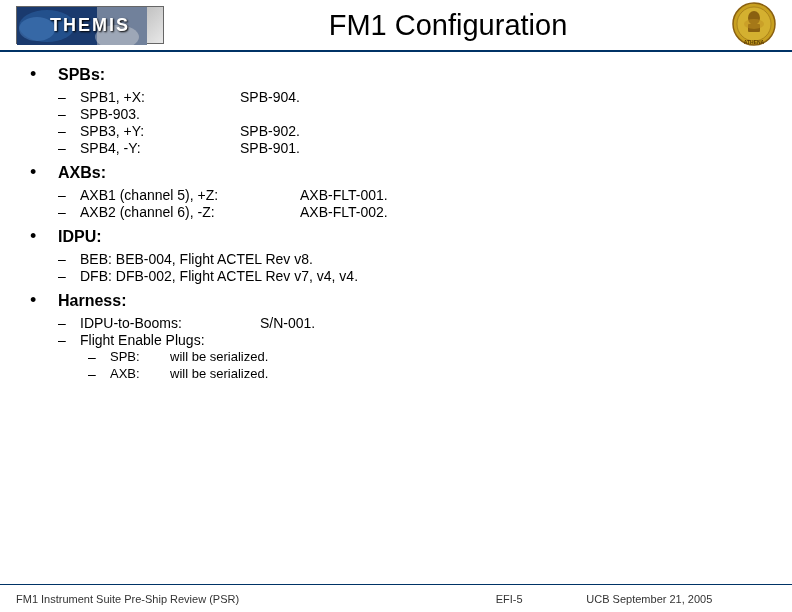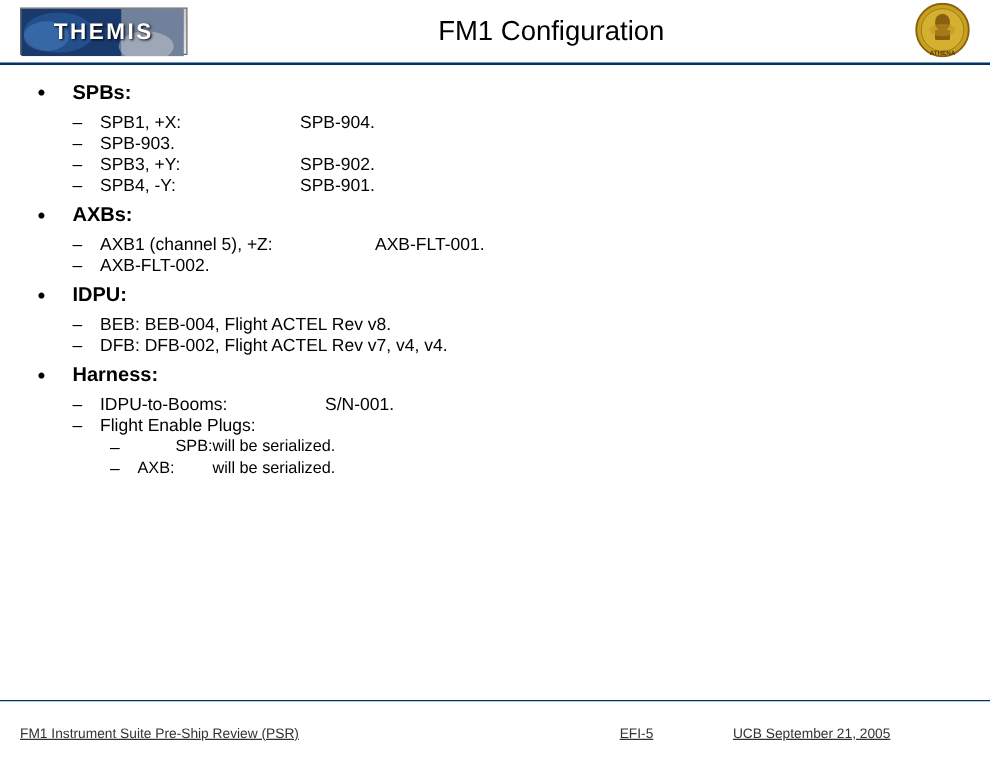--- a/index.html
+++ b/index.html
@@ -24,38 +24,38 @@
     }
 
     .logo-area {
       display: flex;
       align-items: center;
     }
 
     .logo-box {
       background: linear-gradient(135deg, #1a3a6e 0%, #2a6ab5 40%, #c0c0c0 70%, #e8e8e8 100%);
       border: 1px solid #666;
-      width: 134px;
+      width: 148px;
       height: 38px;
       display: flex;
       align-items: center;
       justify-content: center;
       position: relative;
     }
 
     .logo-text {
       color: #fff;
       font-size: 18px;
       font-weight: bold;
       letter-spacing: 2px;
       text-shadow: 1px 1px 2px #000;
     }
 
     .page-title {
-      font-size: 22px;
+      font-size: 29px;
       font-weight: normal;
       color: #000;
       flex: 1;
       text-align: center;
     }
 
     
     .main-content {
       padding: 14px 30px 10px 30px;
       height: calc(612px - 52px - 36px);
@@ -130,29 +130,28 @@
       margin-bottom: 1px;
       font-size: 13px;
     }
 
     
     .footer {
       position: absolute;
       bottom: 0;
       left: 0;
       right: 0;
-      height: 52px;
+      height: 28px;
       border-top: 1px solid #003366;
       display: flex;
       align-items: center;
       justify-content: space-between;
       padding: 0 16px;
       font-size: 11px;
       color: #333;
-      text-decoration: underline;
     }
 
     .footer-left { flex: 1; }
     .footer-center { flex: 1; text-align: right; }
     .footer-right { flex: 1; text-align: center; }
   </style>
 </head>
 <body>
 
 <div class="header">
@@ -233,20 +232,21 @@
       <div class="sub-item">
         <span class="dash">–</span>
         <div class="sub-content">
           <span class="sub-label-wide">AXB1 (channel 5), +Z:</span>
           <span class="sub-value">AXB-FLT-001.</span>
         </div>
       </div>
       <div class="sub-item">
         <span class="dash">–</span>
         <div class="sub-content">
+          <span class="sub-label-wide">AXB2 (channel 6), -Z:</span>
           <span class="sub-value">AXB-FLT-002.</span>
         </div>
       </div>
     </div>
   </div>
 
   <div class="bullet-section">
     <div class="bullet-row">
       <span class="bullet-dot">•</span>
       <span class="bullet-label">IDPU:</span>
@@ -280,21 +280,21 @@
 
       <div class="sub-item">
         <span class="dash">–</span>
         <span>Flight Enable Plugs:</span>
       </div>
 
       <div class="sub-sub-items">
         <div class="sub-sub-item">
           <span class="dash">–</span>
           <div class="sub-content">
-            <span style="min-width:60px;text-align:right;">SPB:</span>
+            <span style="min-width:60px;">SPB:</span>
             <span>will be serialized.</span>
           </div>
         </div>
         <div class="sub-sub-item">
           <span class="dash">–</span>
           <div class="sub-content">
             <span style="min-width:60px;">AXB:</span>
             <span>will be serialized.</span>
           </div>
         </div>

